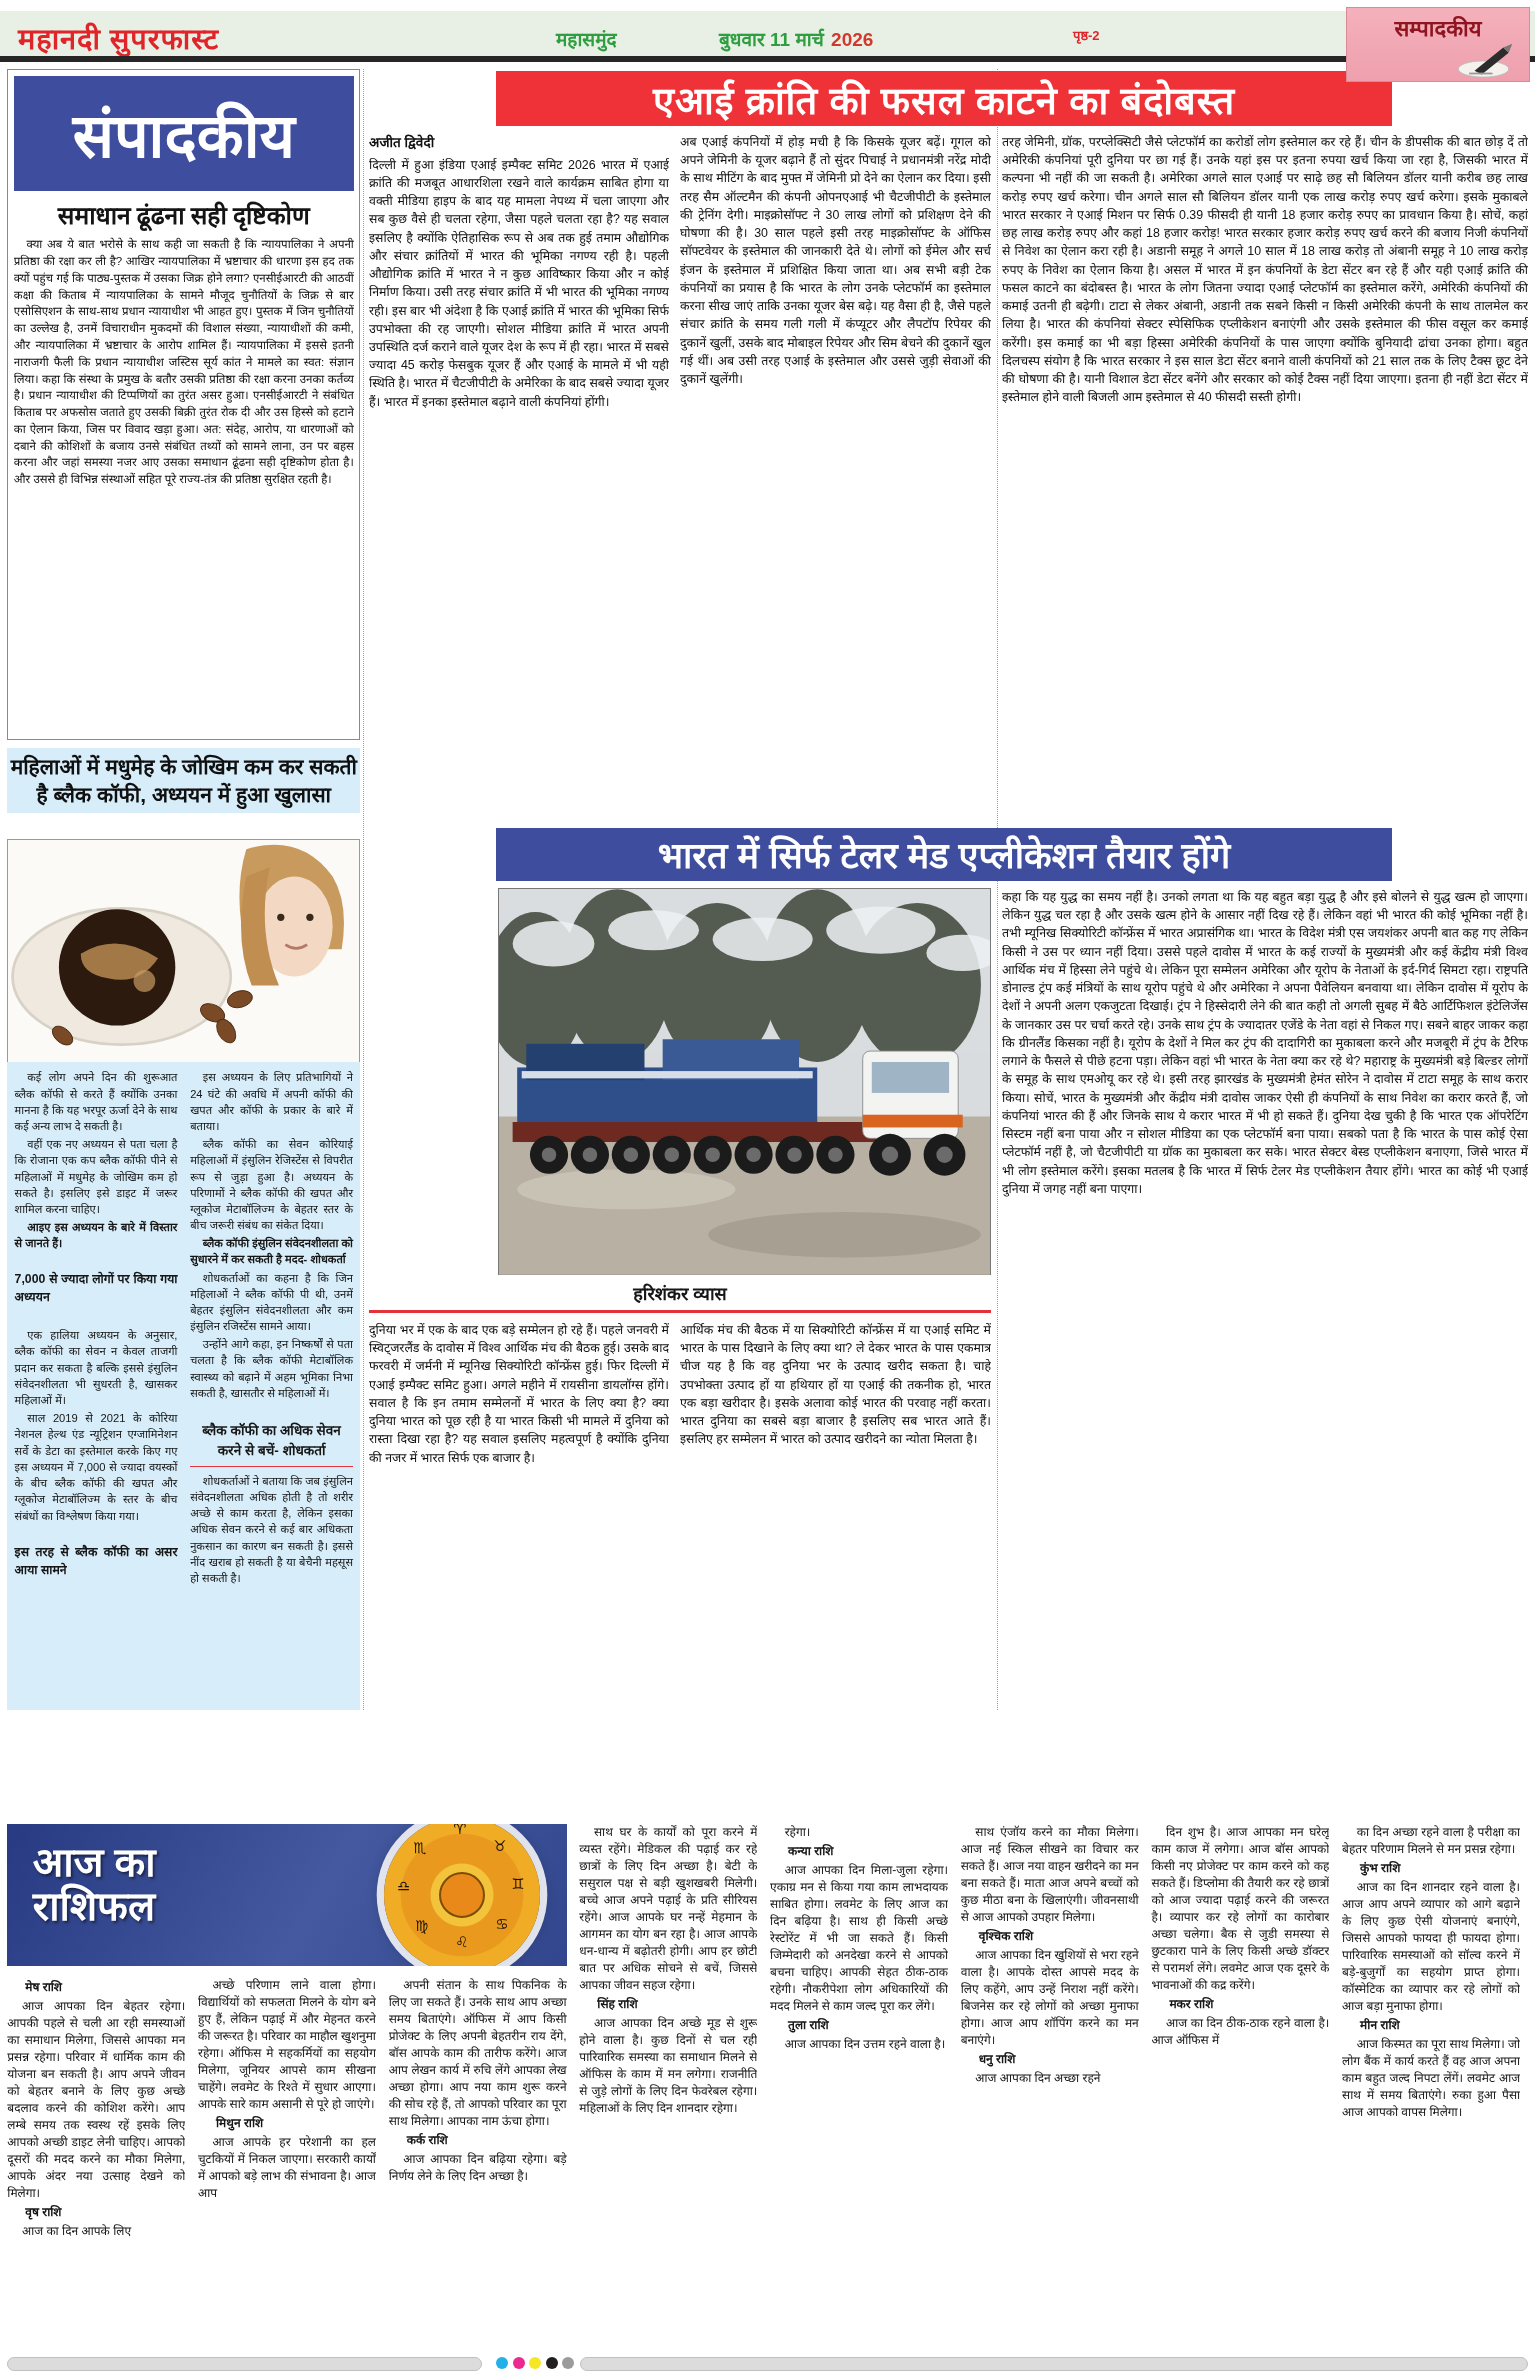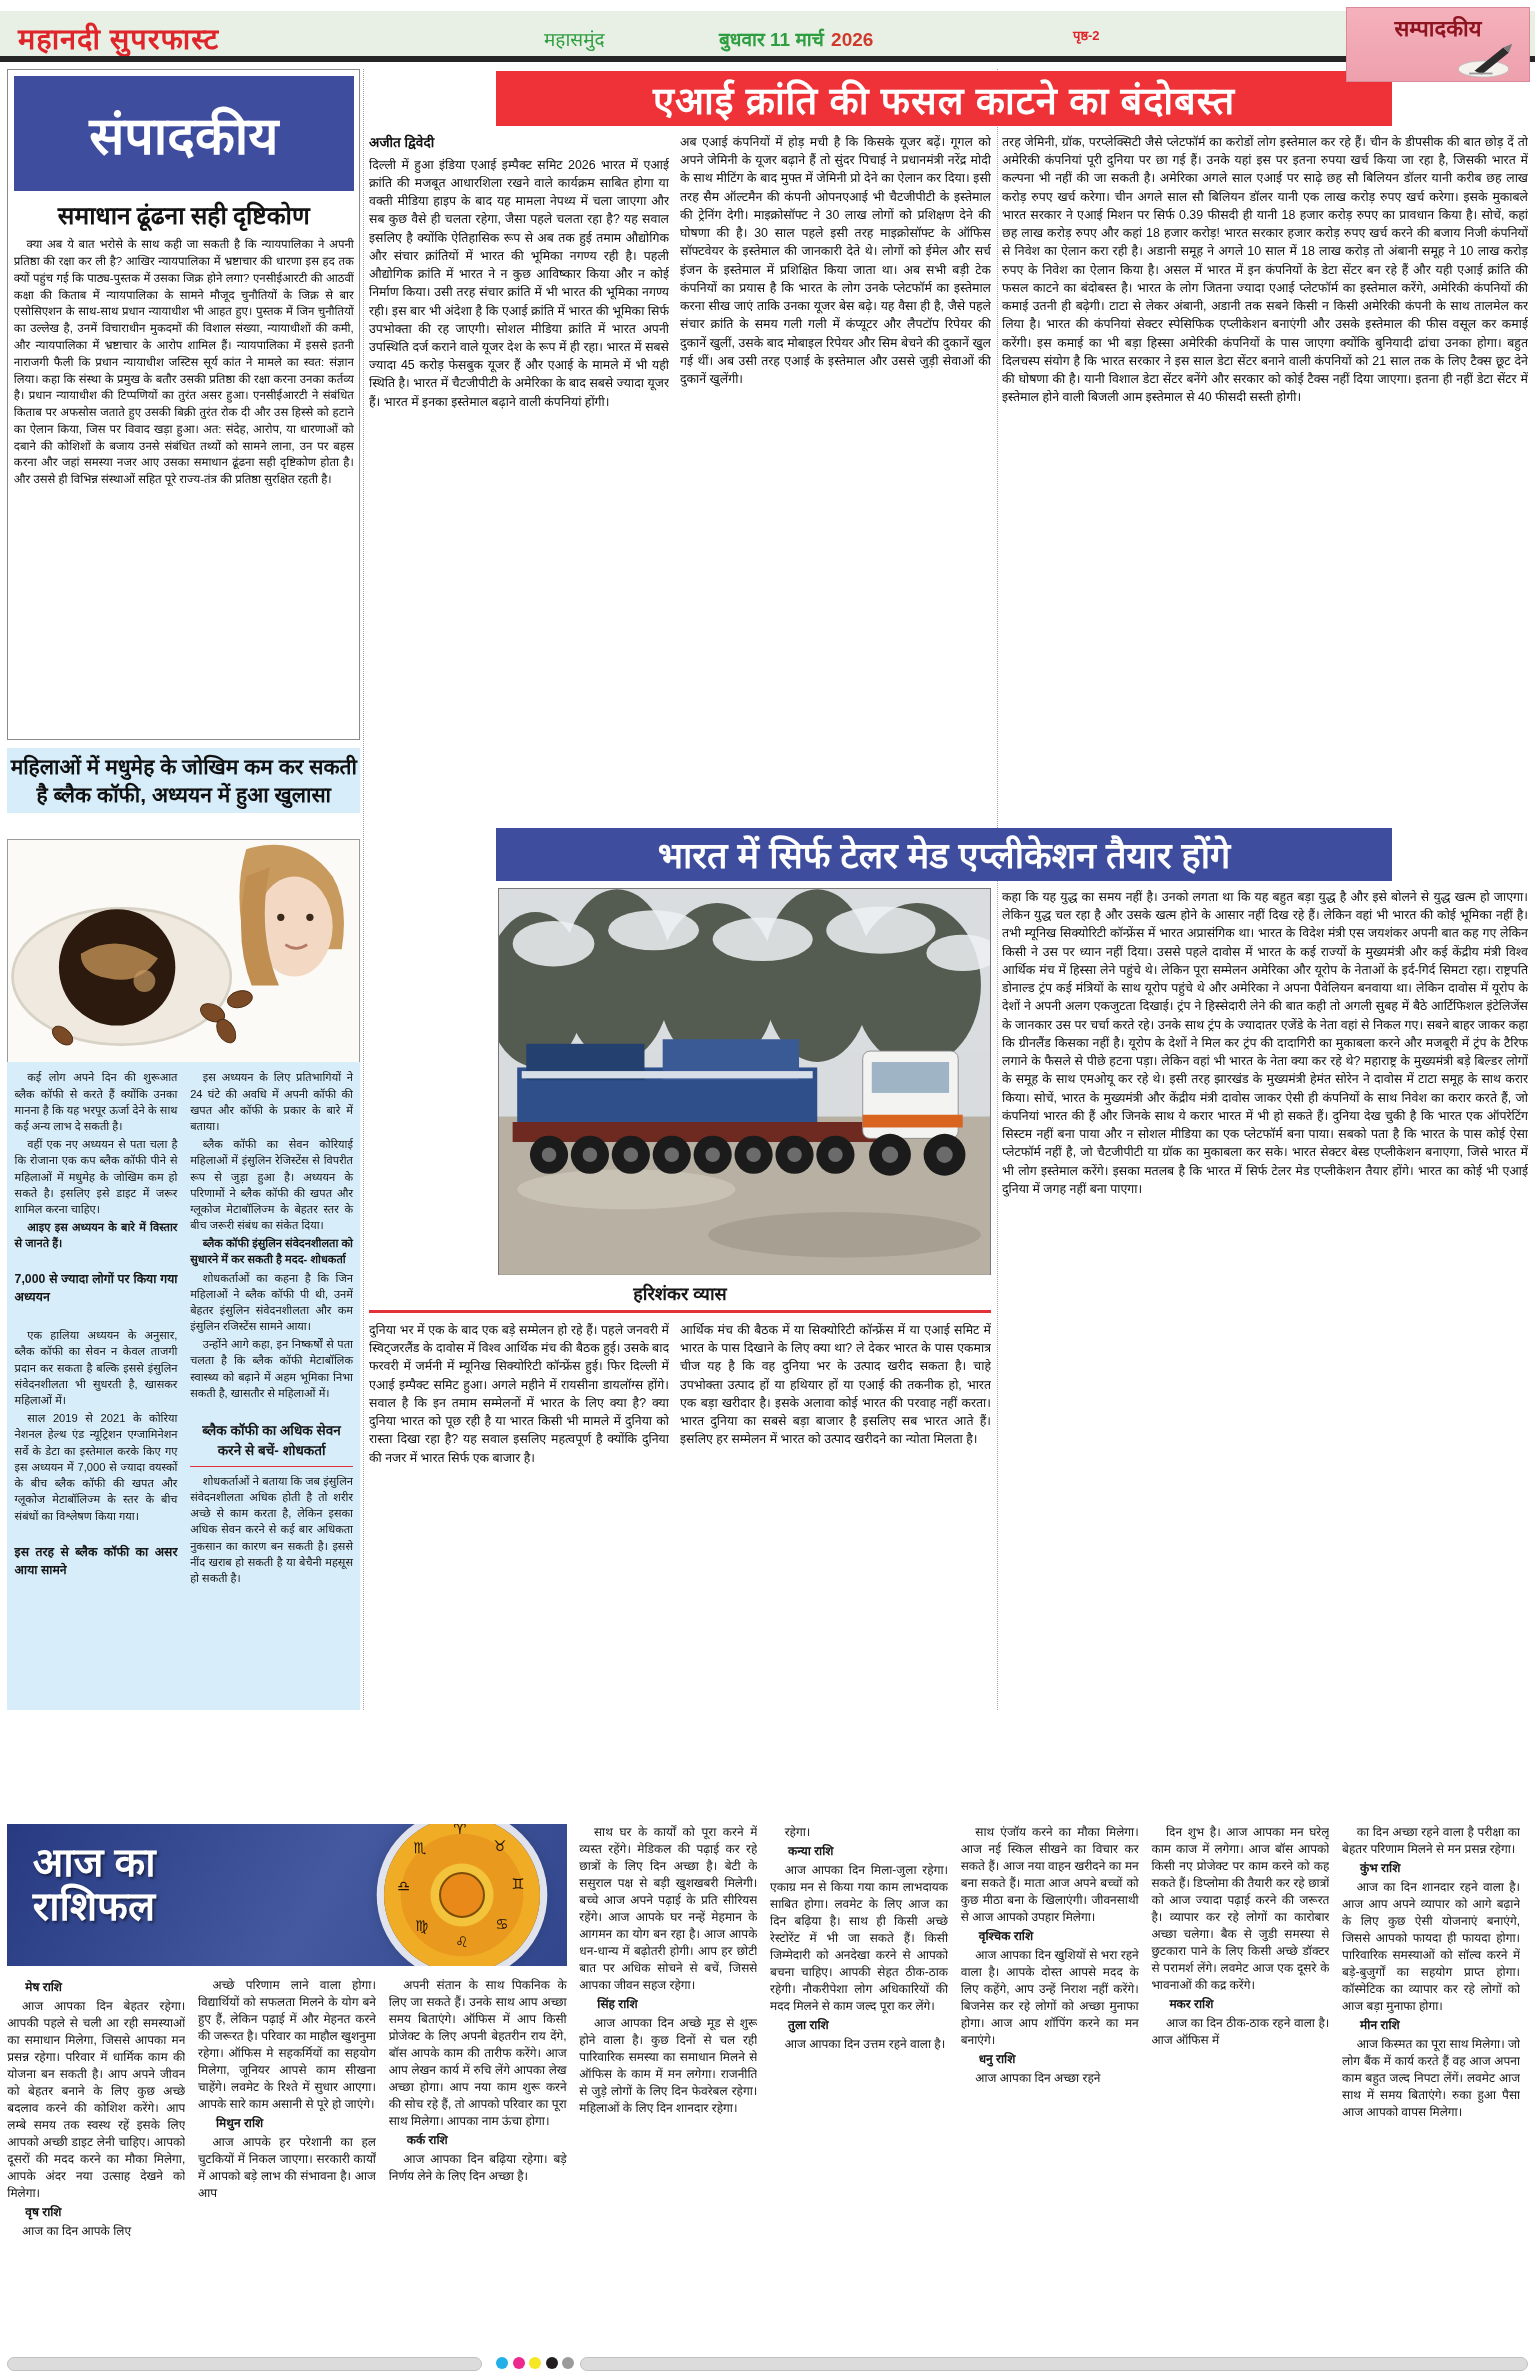--- a/index.html
+++ b/index.html
@@ -1,34 +1,34 @@
 <!DOCTYPE html>
 <html lang="hi" style="font-size:14.6px"><head>
 <meta charset="utf-8">
 <style>
   html,body{margin:0;padding:0;background:#ffffff;}
   .page{position:relative;width:1535px;height:2377px;background:#fff;overflow:hidden;
         font-family:"Liberation Sans","DejaVu Sans",sans-serif;color:#161616;}
   
   .hdr{position:absolute;left:0;top:11px;width:1535px;height:47px;background:#e8f0e5;padding-left:32px;}
   .hdr .paper{position:absolute;left:18px;top:7.3px;font-size:29px;font-weight:bold;color:#e0252a;letter-spacing:0.9px;}
-  .hdr .city{position:absolute;left:544px;top:14.6px;font-size:19px;font-weight:normal;color:#2f9e41;}
+  .hdr .city{position:absolute;left:556px;top:14.6px;font-size:19px;font-weight:bold;color:#2f9e41;}
   .hdr .date{position:absolute;left:719px;top:14.6px;font-size:19px;font-weight:bold;color:#2f9e41;}
   .hdr .year{color:#d03a2c;margin-left:7.3px;}
   .hdr .pg{position:absolute;left:1073px;top:14.6px;font-size:13px;font-weight:bold;color:#e0252a;}
   .blackrule{position:absolute;left:0;top:56px;width:1535px;height:5.5px;background:#262626;}
   .logo{position:absolute;left:1346px;top:7.3px;width:182px;height:73px;background:linear-gradient(180deg,#f4b1bc,#eea0ad);
         z-index:5;border:0.9px solid #d98a98;}
   .logo .lt{font-size:22px;font-weight:bold;color:#8e1420;text-align:center;margin-top:3.6px;}
   
   .vdot{position:absolute;top:69px;height:1641px;width:0;border-left:1.8px dotted #9aa0a6;}
   
   .edbox{position:absolute;left:7.3px;top:69px;width:353px;height:671px;border:1.8px solid #8a8a8a;background:#fff;box-sizing:border-box;padding:5.5px;}
   .edbanner{height:115px;background:#3f4d9f;display:flex;align-items:center;justify-content:center;}
-  .edbanner span{color:#fff;font-weight:bold;font-size:52px;}
+  .edbanner span{color:#fff;font-weight:bold;font-size:61px;}
   .edsub{text-align:center;font-weight:bold;font-size:24.6px;margin:7.3px 0 5.5px 0;color:#141414;font-family:Liberation Serif, serif;}
   .edbody{font-size:11.5px;line-height:1.46;text-align:justify;height:491px;overflow:hidden;color:#111;}
   .edbody::first-letter{padding-left:12.7px;}
   
   .cofhead{position:absolute;left:7.3px;top:748px;width:353px;height:65px;background:#d7edf9;display:flex;flex-direction:column;
            align-items:center;justify-content:center;}
   .cofhead div{font-size:21px;font-weight:bold;color:#101010;line-height:1.3;}
   .cofimg{position:absolute;left:7.3px;top:839px;width:353px;height:224px;border:0.9px solid #9a9a9a;box-sizing:border-box;background:#fbfaf7;}
   .cofbody{position:absolute;left:7.3px;top:1062px;width:353px;height:648px;background:#d7edf9;box-sizing:border-box;
            padding:7.3px 7.3px;column-count:2;column-gap:12.7px;font-size:11.2px;line-height:1.45;text-align:justify;overflow:hidden;}

